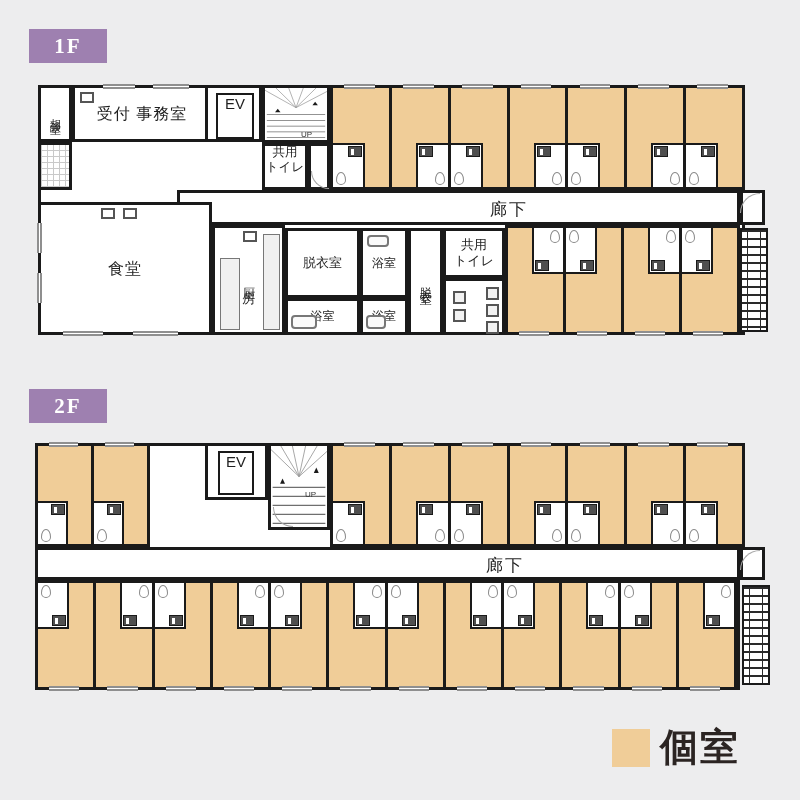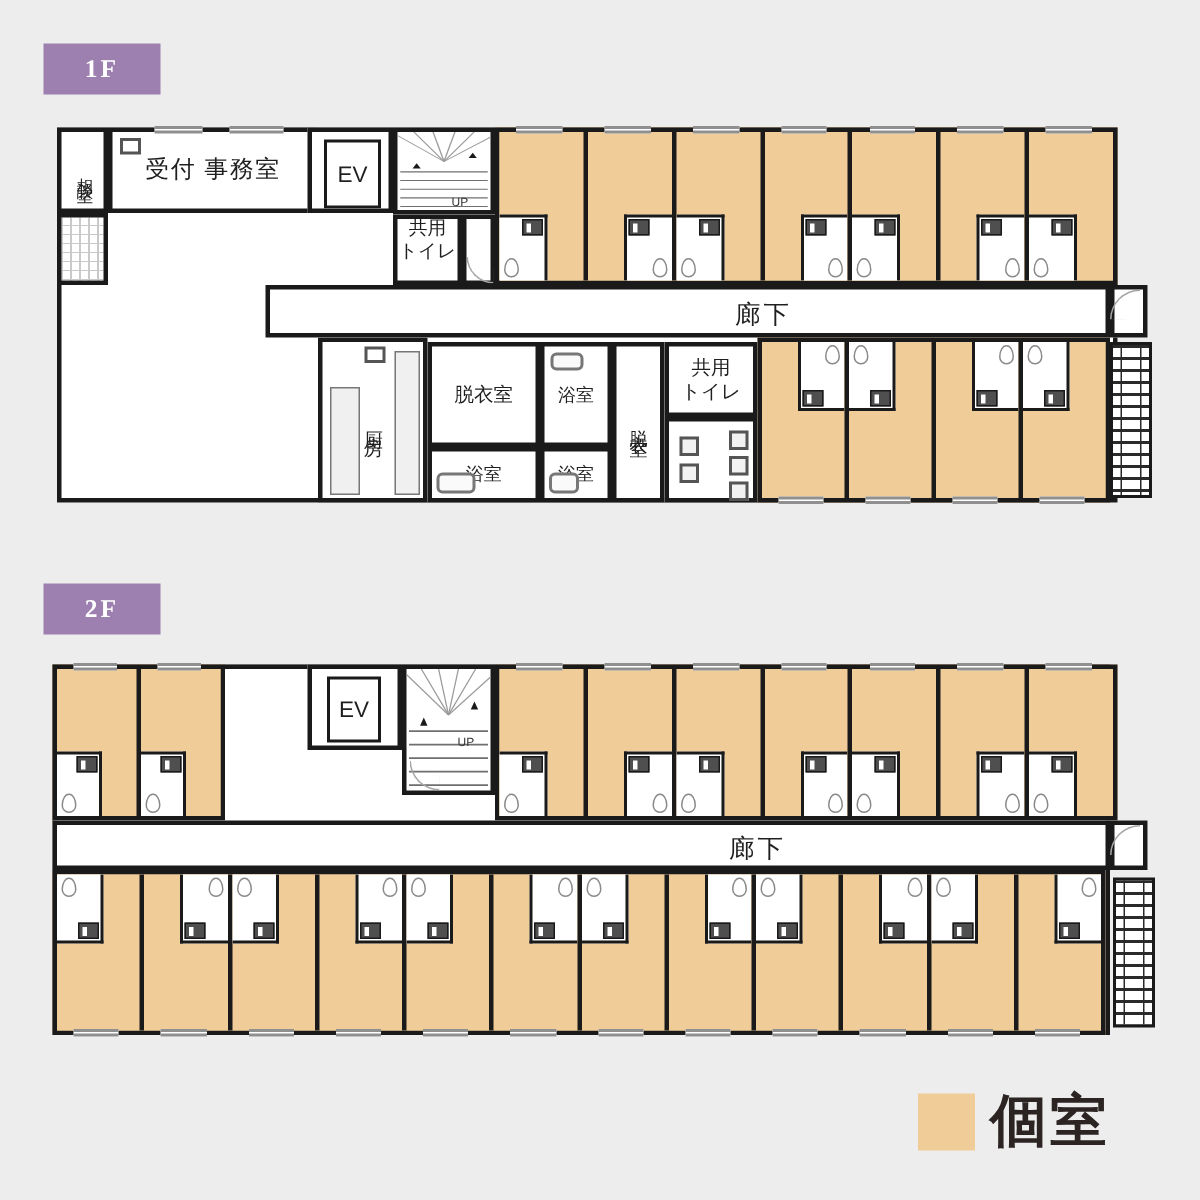--- a/index.html
+++ b/index.html
@@ -4,21 +4,21 @@
 <style>
   :root{
     --bg:#ededee; --wall:#1a1a1a; --tan:#f0cd98; --badge:#9e80b0;
     --ink:#1f1f1f; --gray:#8f8f8f;
   }
   *{box-sizing:border-box;margin:0;padding:0}
   html,body{width:800px;height:800px}
   body{background:var(--bg);font-family:"Liberation Sans",sans-serif;color:var(--ink);position:relative;overflow:hidden}
   .abs{position:absolute}
   .badge{position:absolute;width:78px;height:34px;background:var(--badge);color:#fff;
-    font-family:"Liberation Serif",serif;font-weight:700;font-size:17px;letter-spacing:2px;
+    font-family:"Liberation Serif",serif;font-weight:700;font-size:21px;letter-spacing:2px;
     display:flex;align-items:center;justify-content:center}
   .plan{position:absolute}
   .underlay{position:absolute;background:#fff;border:3px solid var(--wall)}
   .area{position:absolute;background:#fff;border:3px solid var(--wall);
     display:flex;align-items:center;justify-content:center;text-align:center;line-height:1.2}
   .lbl{font-size:13px;white-space:pre-line}
   .lbl-big{font-size:16px;letter-spacing:1px}
   .lbl-med{font-size:15px}
   .vtext{writing-mode:vertical-rl;letter-spacing:3px}
   .hatch{background-color:#fff;background-image:
@@ -55,21 +55,21 @@
   .ladder{position:absolute;background:repeating-linear-gradient(to bottom,#2a2a2a 0 2px,#fff 2px 8px);
     border:2px solid var(--wall)}
   .ladder::before,.ladder::after{content:"";position:absolute;top:0;bottom:0;width:1px;background:#2a2a2a}
   .ladder::before{left:5px}.ladder::after{right:5px}
   .arc{position:absolute;border:1px solid #a6a6a6;background:transparent}
   .arc-bl{border-radius:0 0 0 100%;border-top:none;border-right:none}
   .arc-br{border-radius:0 0 100% 0;border-top:none;border-left:none}
   .stairsvg{position:absolute;inset:0;width:100%;height:100%}
   .up{position:absolute;font-size:8px;letter-spacing:0;color:#333}
   .evbox{position:absolute;background:#fff;border:2.5px solid var(--wall);
-    display:flex;align-items:center;justify-content:center;font-size:15px}
+    display:flex;align-items:flex-start;justify-content:center;font-size:15px}
   .corr-label{position:absolute;font-size:17px;letter-spacing:2px}
   .legend-label{position:absolute;font-size:38px;font-weight:600;color:#2b2422;letter-spacing:2px}
   .toilet1-label{position:absolute;font-size:12.5px;line-height:1.2;white-space:pre-line;z-index:5;text-align:center}
 </style>
 </head>
 <body>
 
 <div class="badge" style="left:29px;top:29px">1F</div>
 
 <div class="plan" style="left:35px;top:85px;width:735px;height:300px">
@@ -173,20 +173,29 @@
 
   <div class="area hatch" style="left:3px;top:57px;width:34px;height:48px"></div>
 
   <div class="area" style="left:142px;top:105px;width:563px;height:35px">
     <span class="corr-label" style="left:310px;top:7px">廊下</span>
   </div>
   <div class="area" style="left:705px;top:105px;width:25px;height:35px">
     <div class="arc arc-bl" style="right:2px;top:0;width:20px;height:20px;transform:scaleY(-1)"></div>
   </div>
 
+  <div class="area" style="left:3px;top:117px;width:174px;height:133px">
+    <span class="lbl-big">食堂</span>
+    <div class="unit" style="left:60px;top:3px"></div>
+    <div class="unit" style="left:82px;top:3px"></div>
+    <div class="wmark" style="left:22px;bottom:-4px;width:40px"></div>
+    <div class="wmark" style="left:92px;bottom:-4px;width:45px"></div>
+    <div class="wmarkv" style="left:-4px;top:18px;height:30px"></div>
+    <div class="wmarkv" style="left:-4px;top:68px;height:30px"></div>
+  </div>
 
   <div class="area" style="left:177px;top:140px;width:73px;height:110px">
     <span class="lbl vtext">厨房</span>
     <div class="counter" style="left:5px;top:30px;width:20px;height:72px"></div>
     <div class="counter" style="right:2px;top:6px;width:17px;height:96px"></div>
     <div class="unit" style="left:28px;top:3px"></div>
   </div>
 
   <div class="area" style="left:250px;top:143px;width:75px;height:70px">
     <span class="lbl">脱衣室</span>

